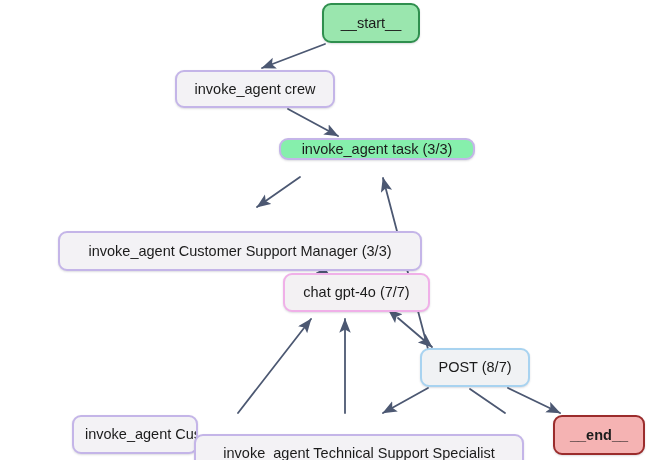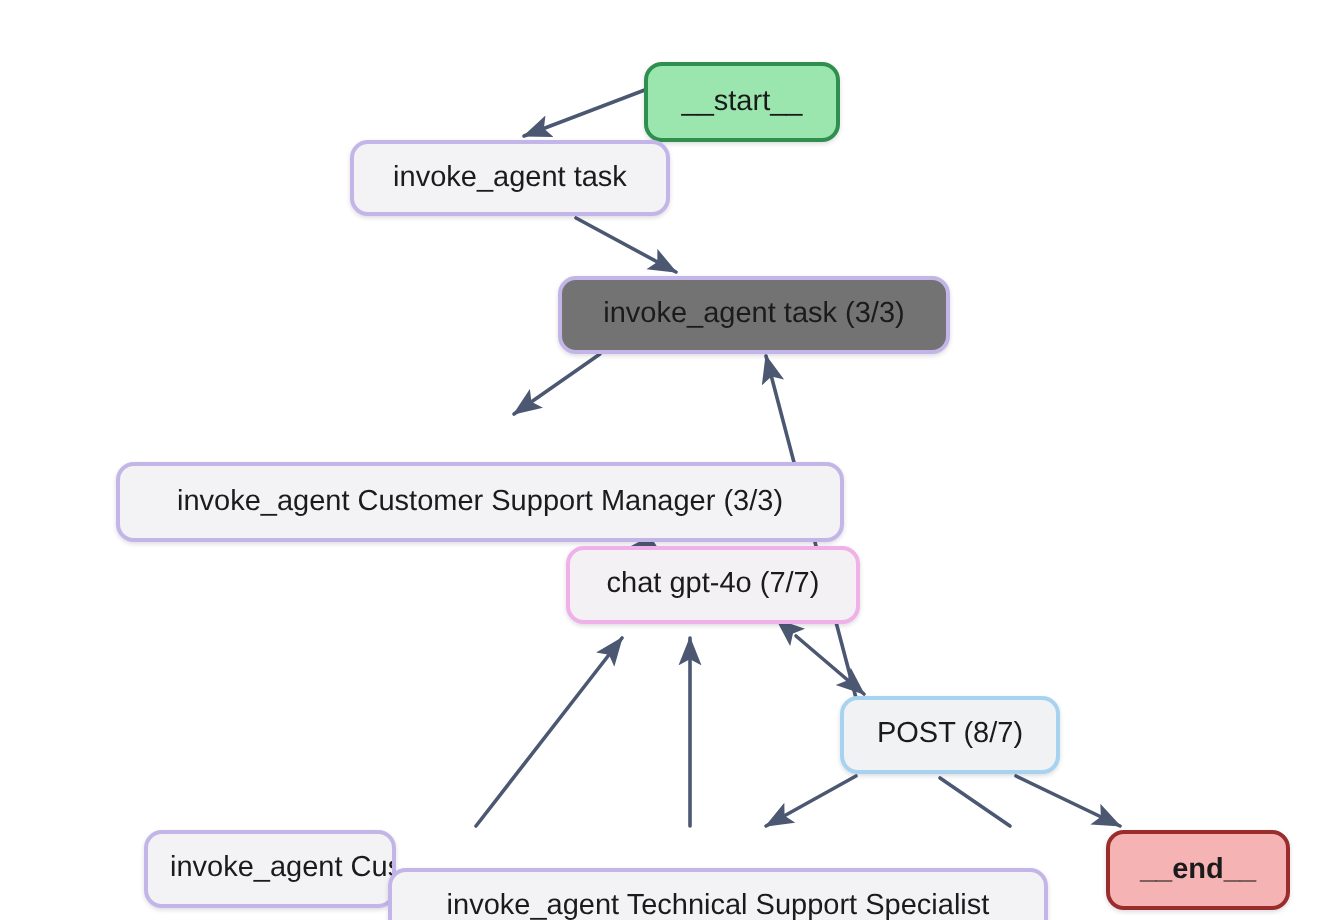--- a/index.html
+++ b/index.html
@@ -48,21 +48,20 @@
   .node-label {
     pointer-events: none;
   }
   .node-default {
     border-color: #c4b5e8;
     background: #f3f2f5;
   }
   .node-start {
     border-color: #2f8f4e;
     background: #9ae6ae;
-    margin-top: 28px;
   }
   .node-end {
     border-color: #9b2c2c;
     background: #f5b3b3;
   }
   .node-llm {
     border-color: #f0b0e8;
     background: #f3f1f3;
   }
   .node-http {
@@ -101,23 +100,23 @@
         <line x1="508" y1="388" x2="560" y2="413" stroke="#4c5872" stroke-width="1.8" stroke-linecap="round" marker-end="url(#arrowhead)"></line>
         <line x1="505" y1="413" x2="470" y2="389" stroke="#4c5872" stroke-width="1.8" stroke-linecap="round"></line>
       </g>
   </svg>
 
   <div id="nodes-group">
       <div class="node node-start" style="left: 322px; top: 3px; width: 98px; height: 40px; background: rgb(154, 230, 174); border-color: rgb(47, 143, 78); z-index: 10;">
         <span class="node-label">__start__</span>
       </div>
       <div class="node node-default" style="left: 175px; top: 70px; width: 160px; height: 38px; background: rgb(243, 242, 245); border-color: rgb(196, 181, 232); z-index: 11;">
-        <span class="node-label">invoke_agent task</span>
+        <span class="node-label">invoke_agent crew</span>
       </div>
-      <div class="node node-default" style="left: 279px; top: 138px; width: 196px; height: 39px; background: #737373; border-color: rgb(196, 181, 232); z-index: 12; justify-content: center;">
+      <div class="node node-default" style="left: 279px; top: 138px; width: 196px; height: 22px; background: #86efac; border-color: rgb(196, 181, 232); z-index: 12; justify-content: center;">
         <span class="node-label">invoke_agent task (3/3)</span>
       </div>
       <div class="node node-default" style="left: 58px; top: 209px; width: 364px; height: 40px; background: rgb(243, 242, 245); border-color: rgb(196, 181, 232); z-index: 13; margin-top: 22px;">
         <span class="node-label">invoke_agent Customer Support Manager (3/3)</span>
       </div>
       <div class="node node-llm" style="left: 283px; top: 273px; width: 147px; height: 39px; background: rgb(243, 241, 243); border-color: rgb(240, 176, 232); z-index: 14;">
         <span class="node-label">chat gpt-4o (7/7)</span>
       </div>
       <div class="node node-http" style="left: 420px; top: 348px; width: 110px; height: 39px; background: rgb(240, 242, 244); border-color: rgb(168, 211, 240); z-index: 15;">
         <span class="node-label">POST (8/7)</span>

